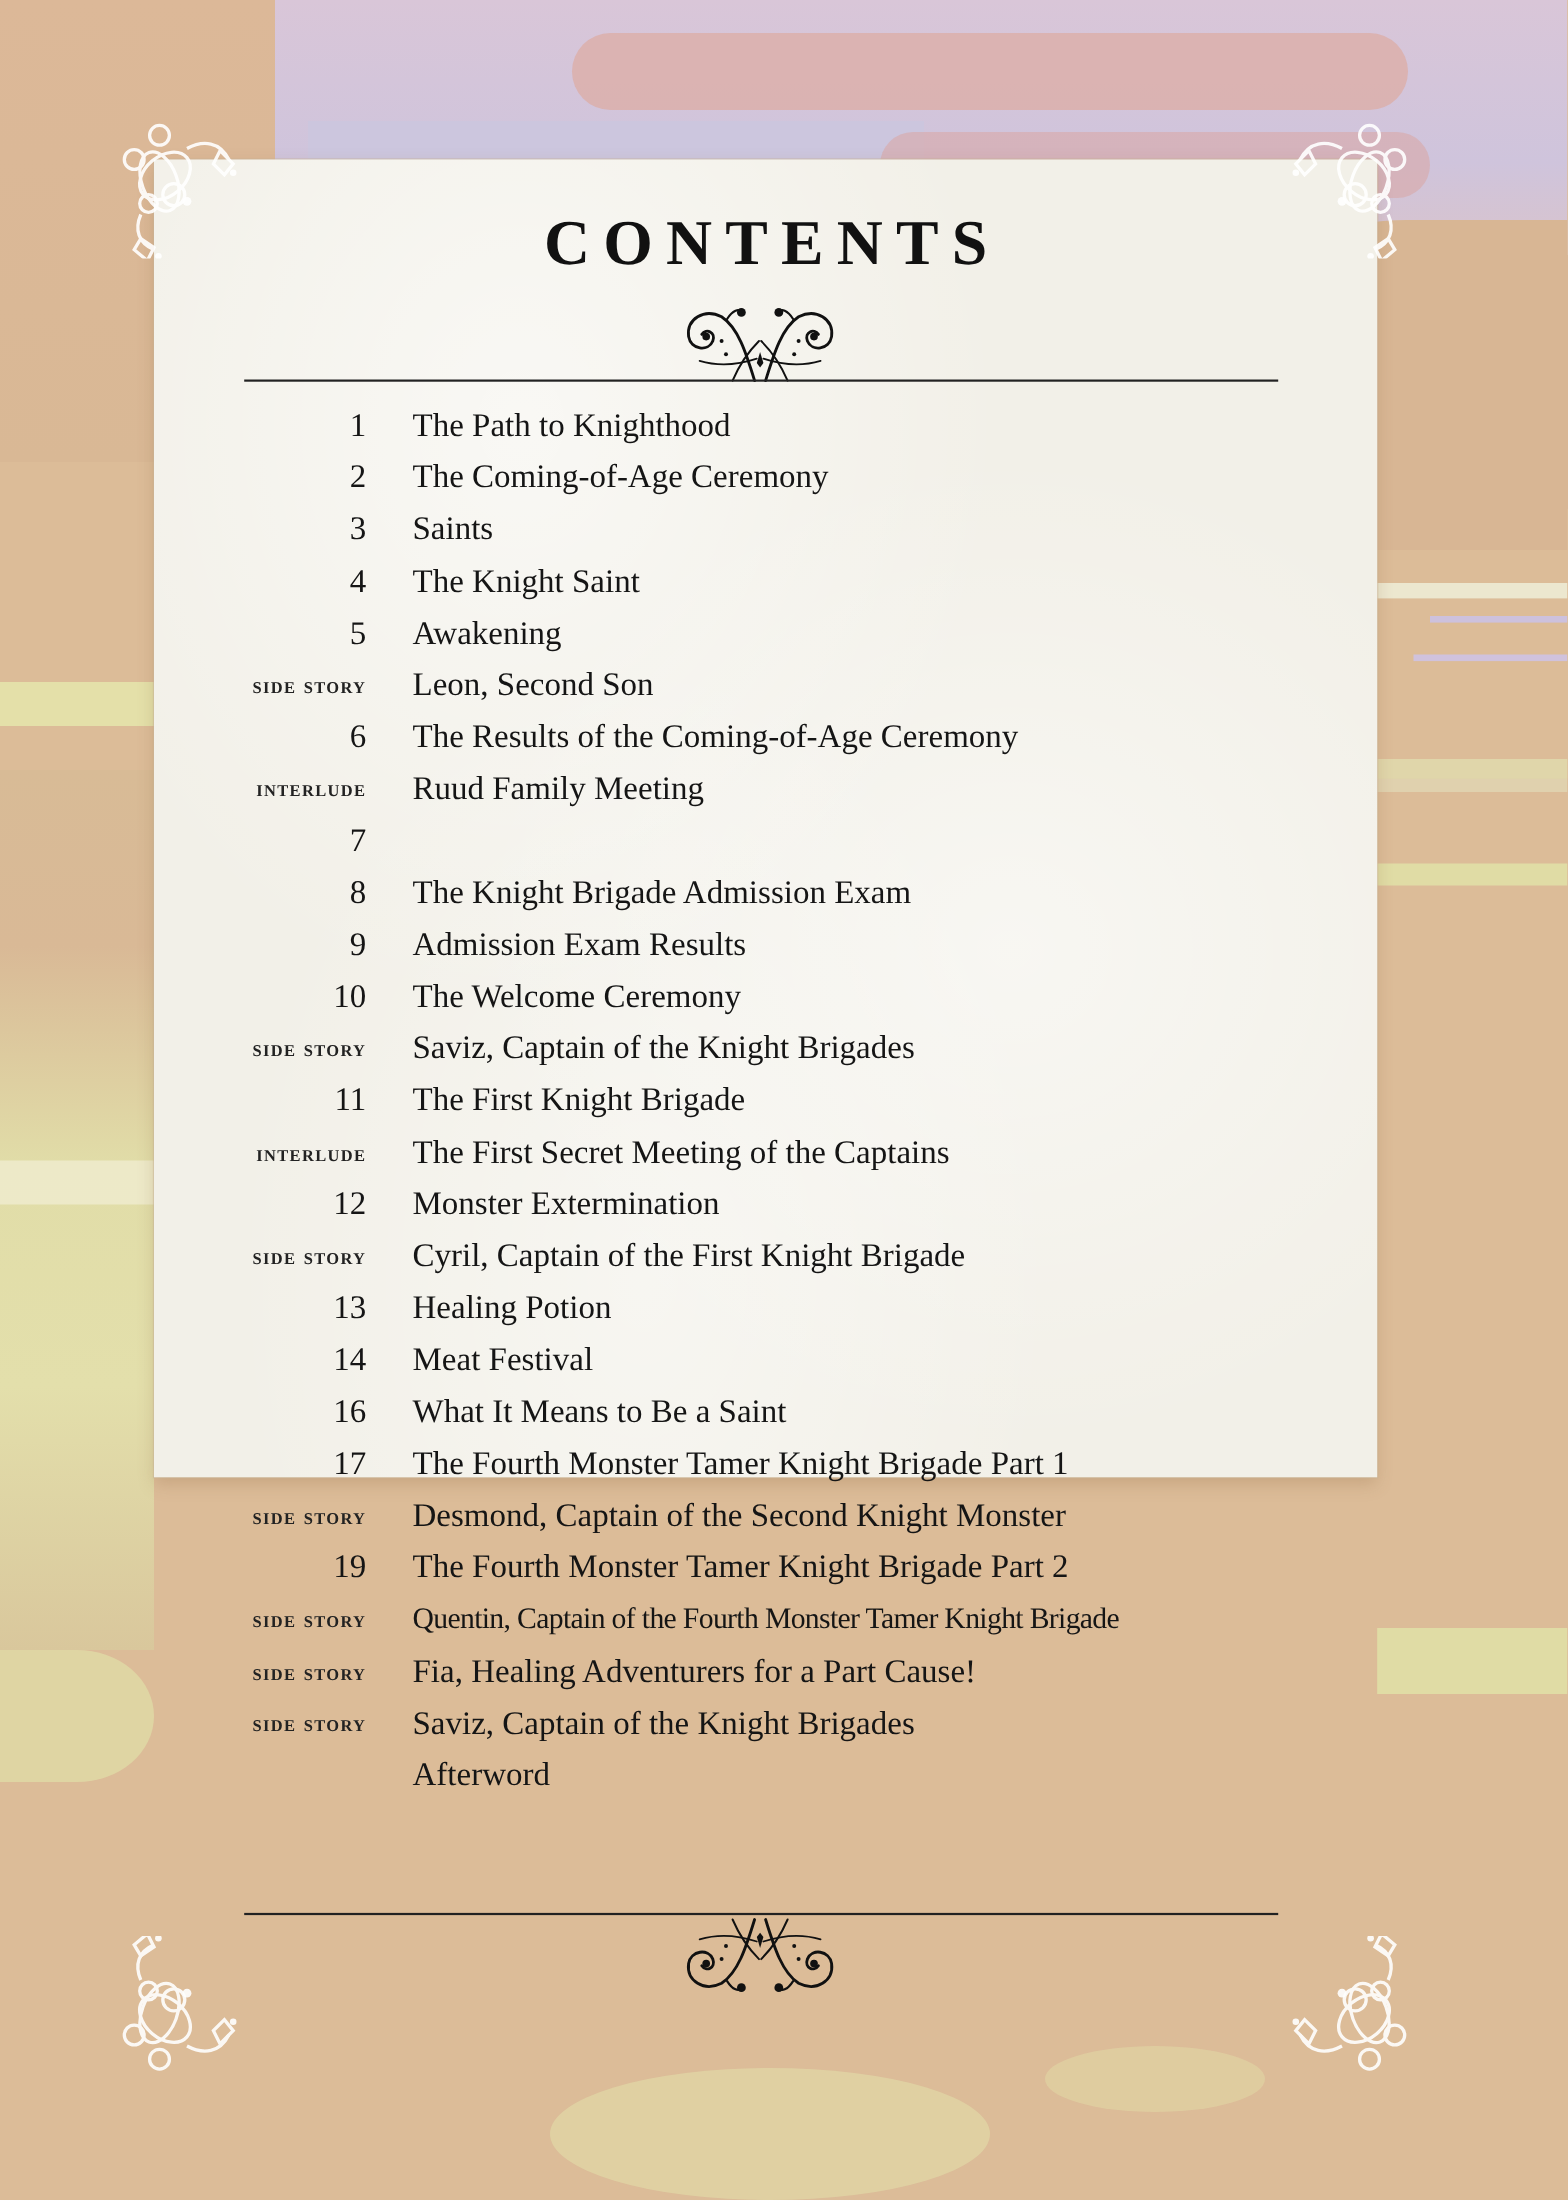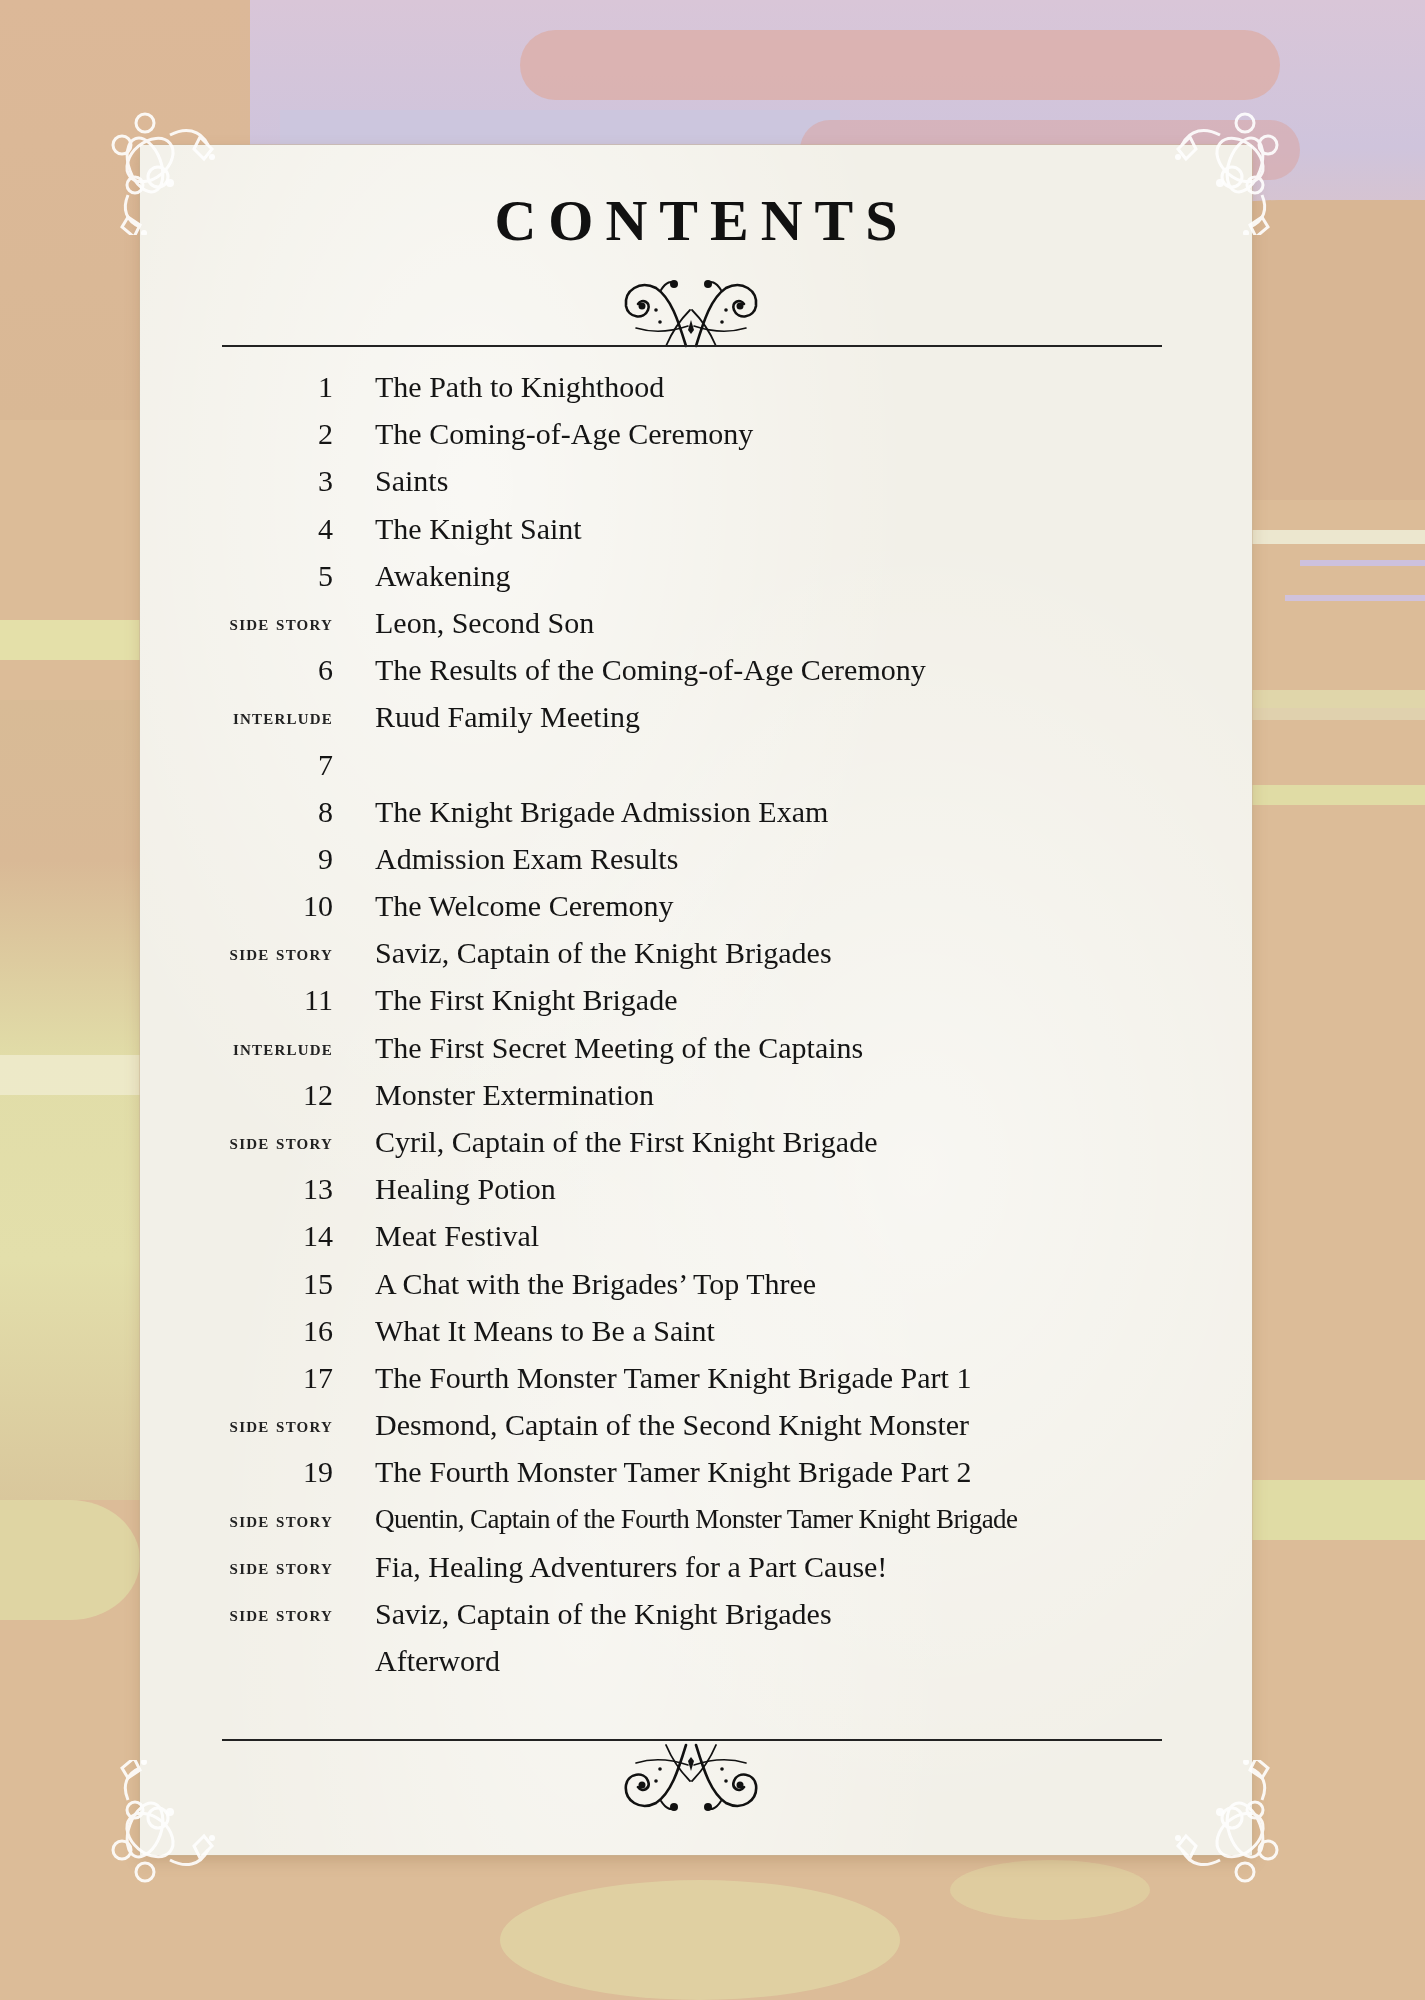--- a/index.html
+++ b/index.html
@@ -30,21 +30,21 @@
   .bg .band-r4 { left: 1252px; top: 690px; width: 173px; height: 30px; background: #e1d6b4; opacity: .8; }
   .bg .band-r5 { left: 1252px; top: 690px; width: 173px; height: 18px; background: #dfd9a6; opacity: .6; }
   .bg .green-r { left: 1252px; top: 785px; width: 173px; height: 20px; background: #e0dca5; }
   .bg .green-r2 { left: 1252px; top: 1480px; width: 173px; height: 60px; background: #e0dca5; }
   .bg .bottom-splash { left: 500px; top: 1880px; width: 400px; height: 120px; background: #e1d9a6; border-radius: 50%; opacity: .7; }
   .bg .bottom-splash2 { left: 950px; top: 1860px; width: 200px; height: 60px; background: #e1d9a6; border-radius: 50%; opacity: .55; }
   .bg .bottom-left { left: 0; top: 1500px; width: 140px; height: 120px; background: #e0dba6; border-radius: 0 50% 50% 0; opacity: .8; }
 
   
   .card {
-    position: absolute; left: 140px; top: 145px; width: 1112px; height: 1710px;
+    position: absolute; left: 140px; top: 145px; width: 1112px; height: 1198px;
     background:
       radial-gradient(ellipse at 30% 20%, rgba(255,255,255,.55), rgba(255,255,255,0) 40%),
       radial-gradient(ellipse at 70% 60%, rgba(255,255,255,.45), rgba(255,255,255,0) 45%),
       radial-gradient(ellipse at 40% 85%, rgba(255,255,255,.4), rgba(255,255,255,0) 40%),
       #f2f0e8;
     box-shadow: 0 0 0 1px rgba(200,180,150,.5), 0 6px 14px rgba(140,100,60,.25);
   }
   .title {
     position: absolute; left: 0; right: 0; top: 42px; text-align: center;
     font-family: "Liberation Serif", "DejaVu Serif", serif;
@@ -203,24 +203,20 @@
       </div>
     <div class="row">
         <span class="num">13</span>
         <span class="entry">Healing Potion</span>
       </div>
     <div class="row">
         <span class="num">14</span>
         <span class="entry">Meat Festival</span>
       </div>
     <div class="row">
-        <span class="num">15</span>
-        <span class="entry">A Chat with the Brigades’ Top Three</span>
-      </div>
-    <div class="row">
         <span class="num">16</span>
         <span class="entry">What It Means to Be a Saint</span>
       </div>
     <div class="row">
         <span class="num">17</span>
         <span class="entry">The Fourth Monster Tamer Knight Brigade Part 1</span>
       </div>
     <div class="row">
         <span class="num label">SIDE STORY</span>
         <span class="entry">Desmond, Captain of the Second Knight Monster</span>

